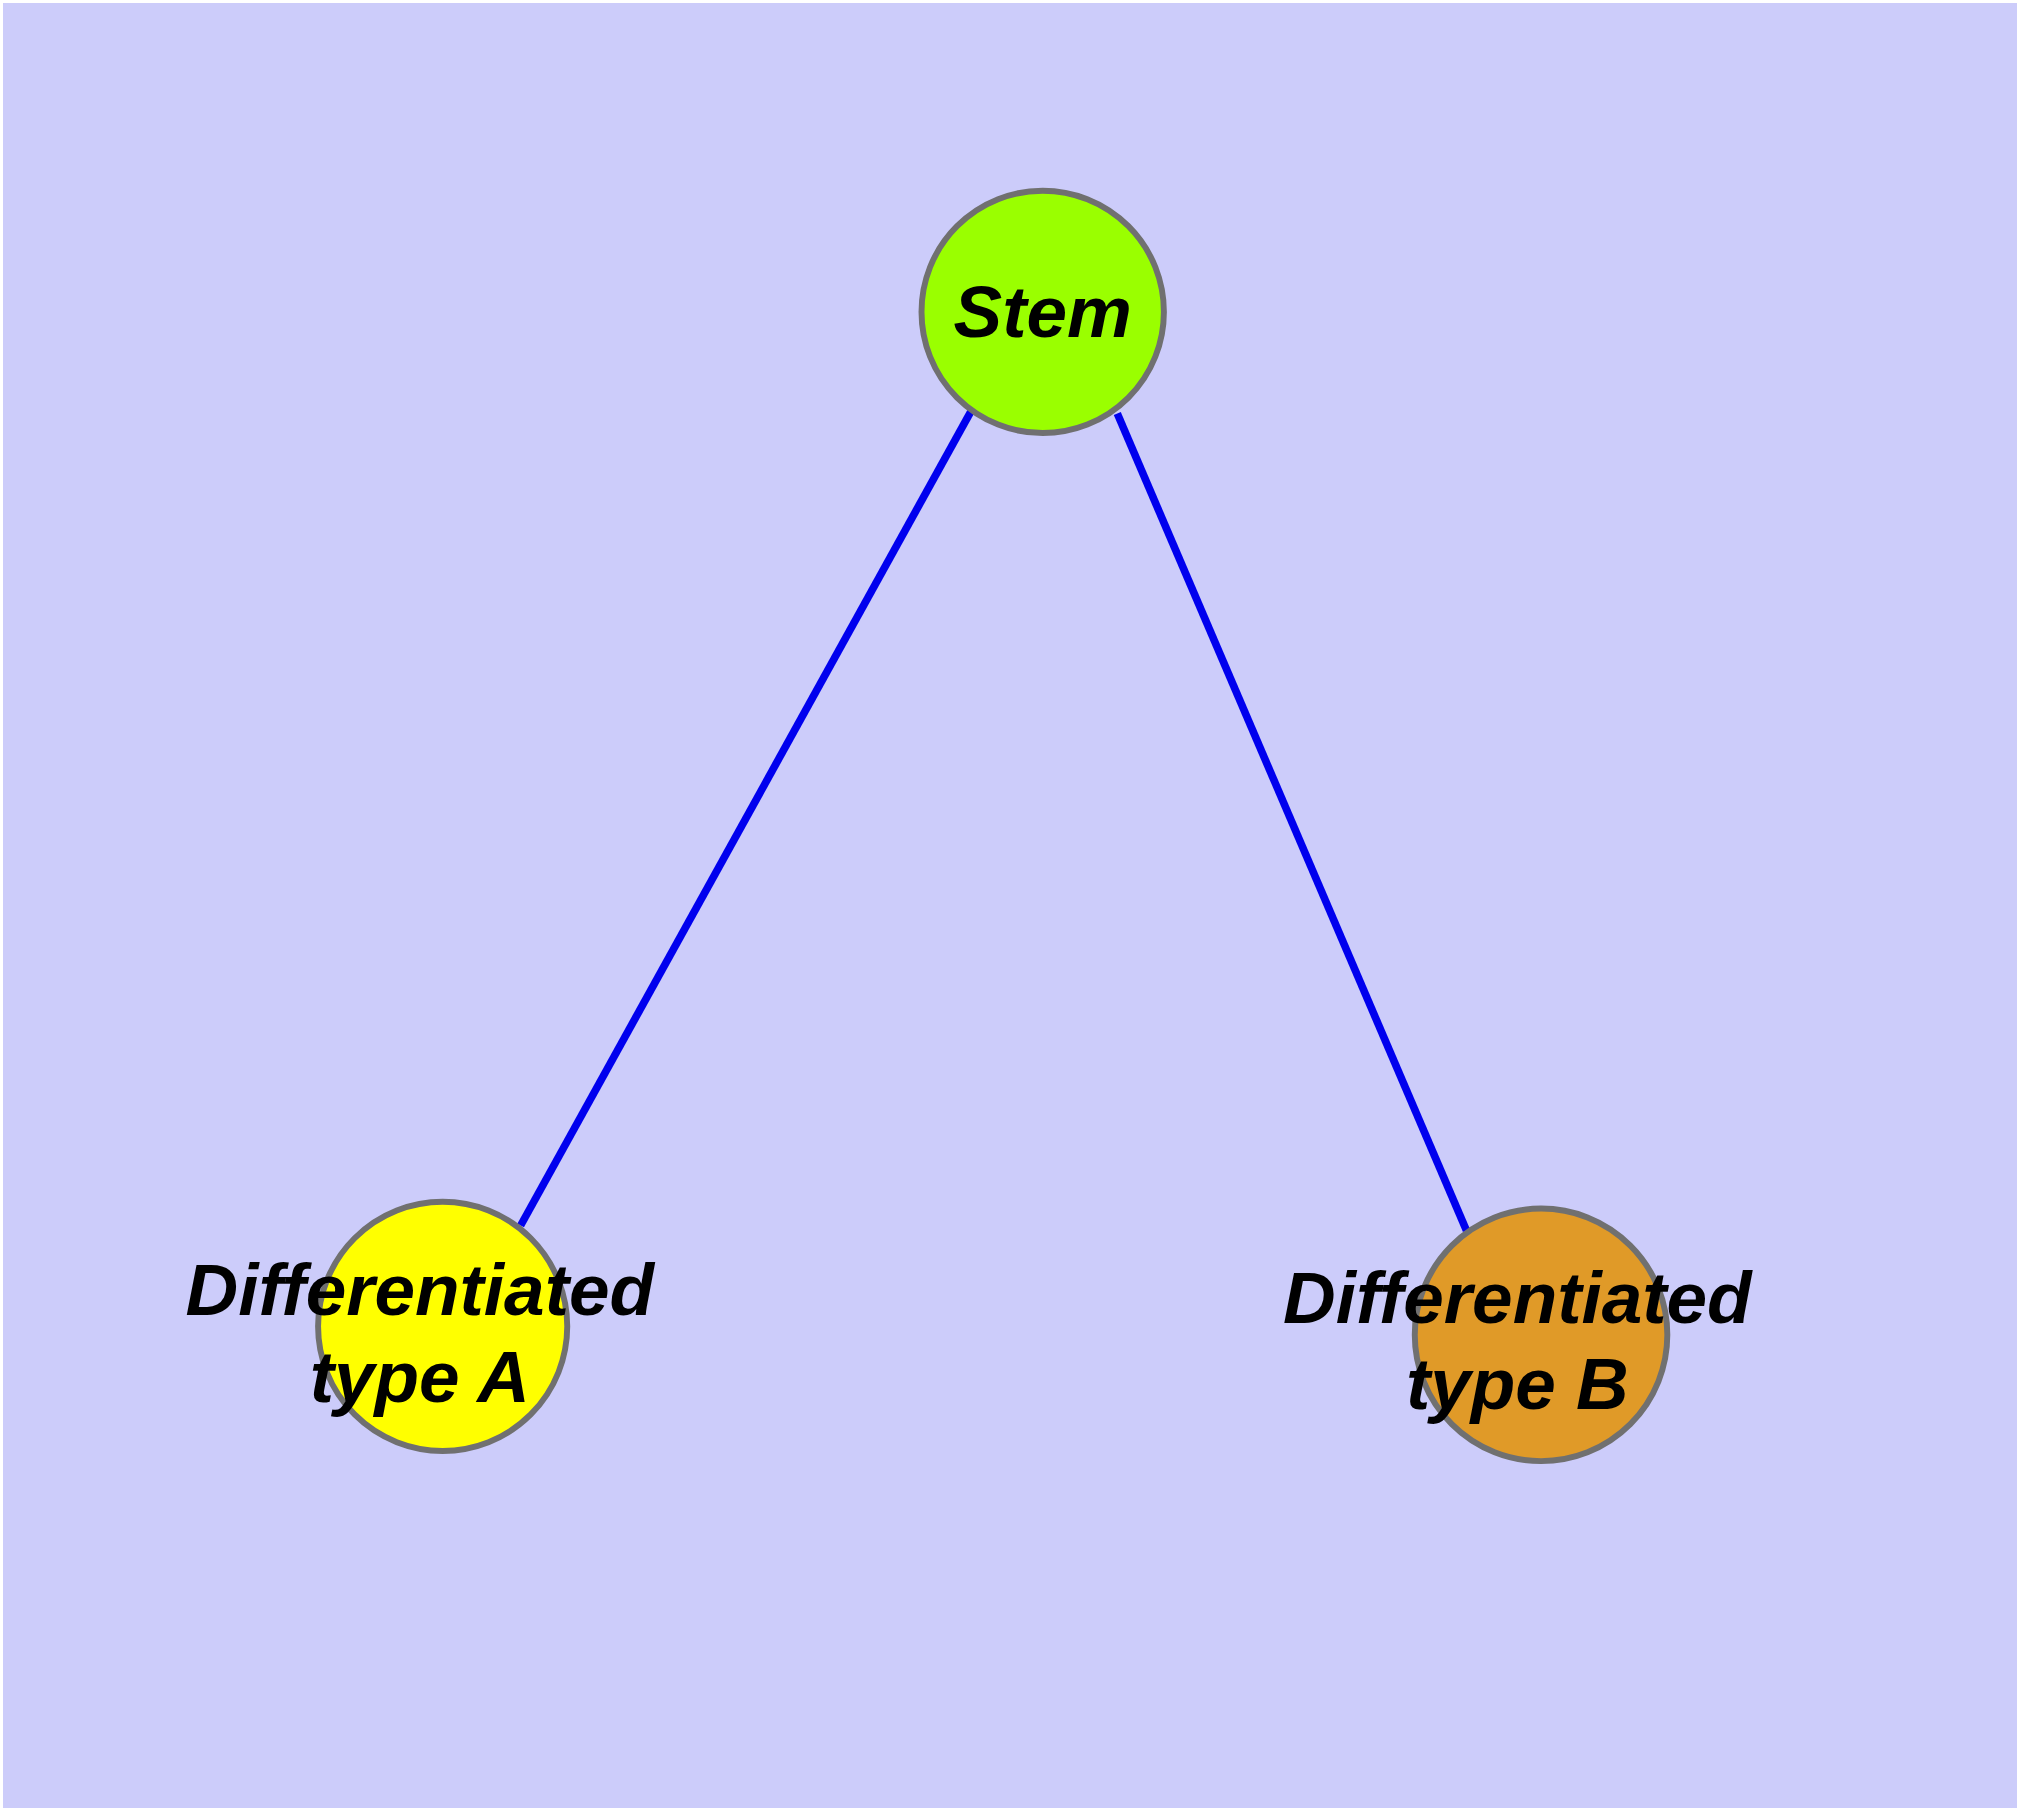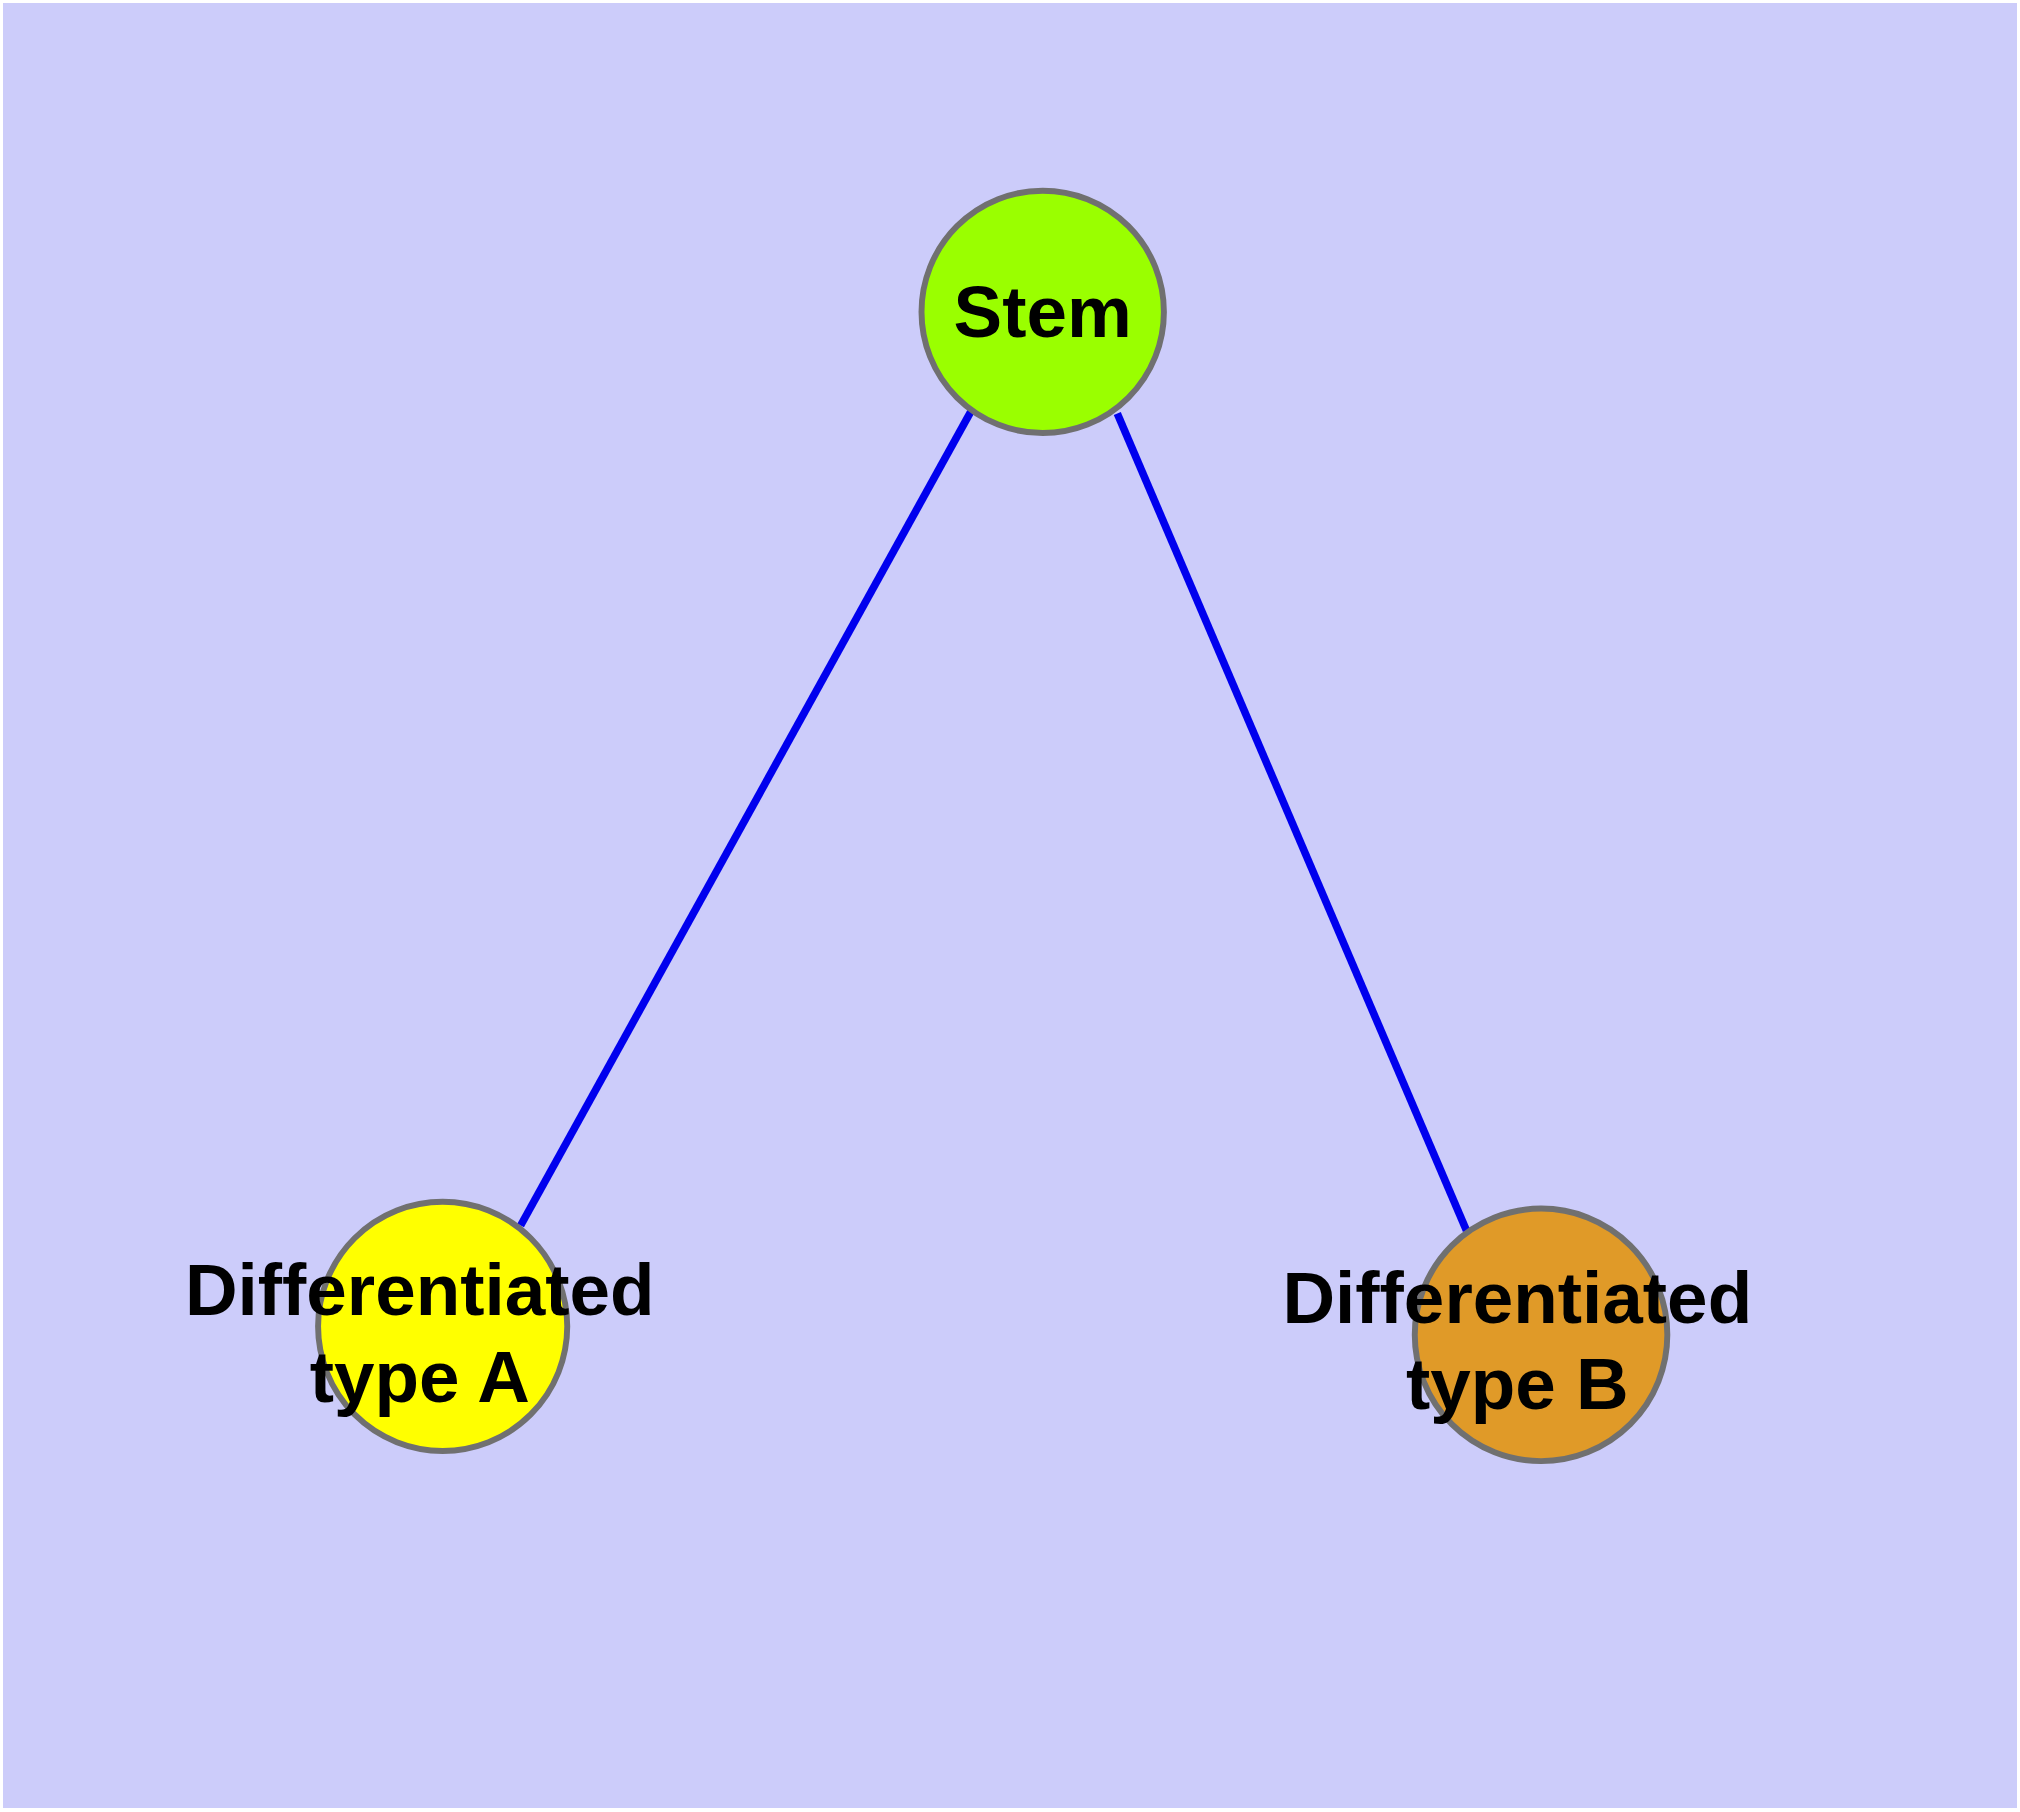--- a/index.html
+++ b/index.html
@@ -12,20 +12,21 @@
     width: 2021px;
     height: 1812px;
     overflow: hidden;
     font-family: "Liberation Sans", sans-serif;
   }
   #stage {
     position: relative;
     width: 2021px;
     height: 1812px;
     background: #ffffff;
+    font-style: italic;
   }
   #canvas-bg {
     position: absolute;
     left: 3.4px;
     top: 3.4px;
     width: 2014px;
     height: 1805px;
     background: #ccccfa;
   }
   #graph-svg {

